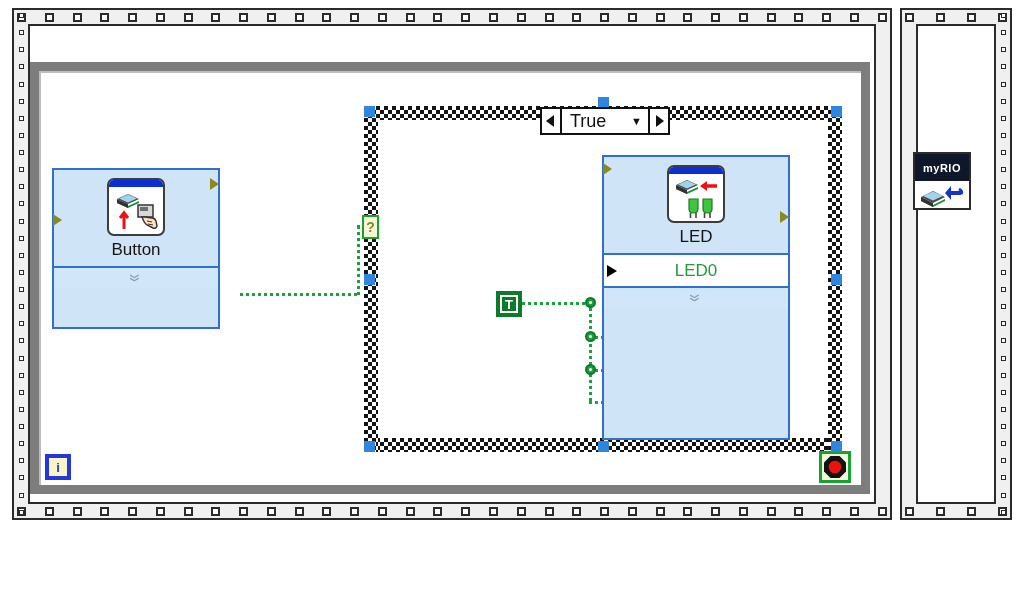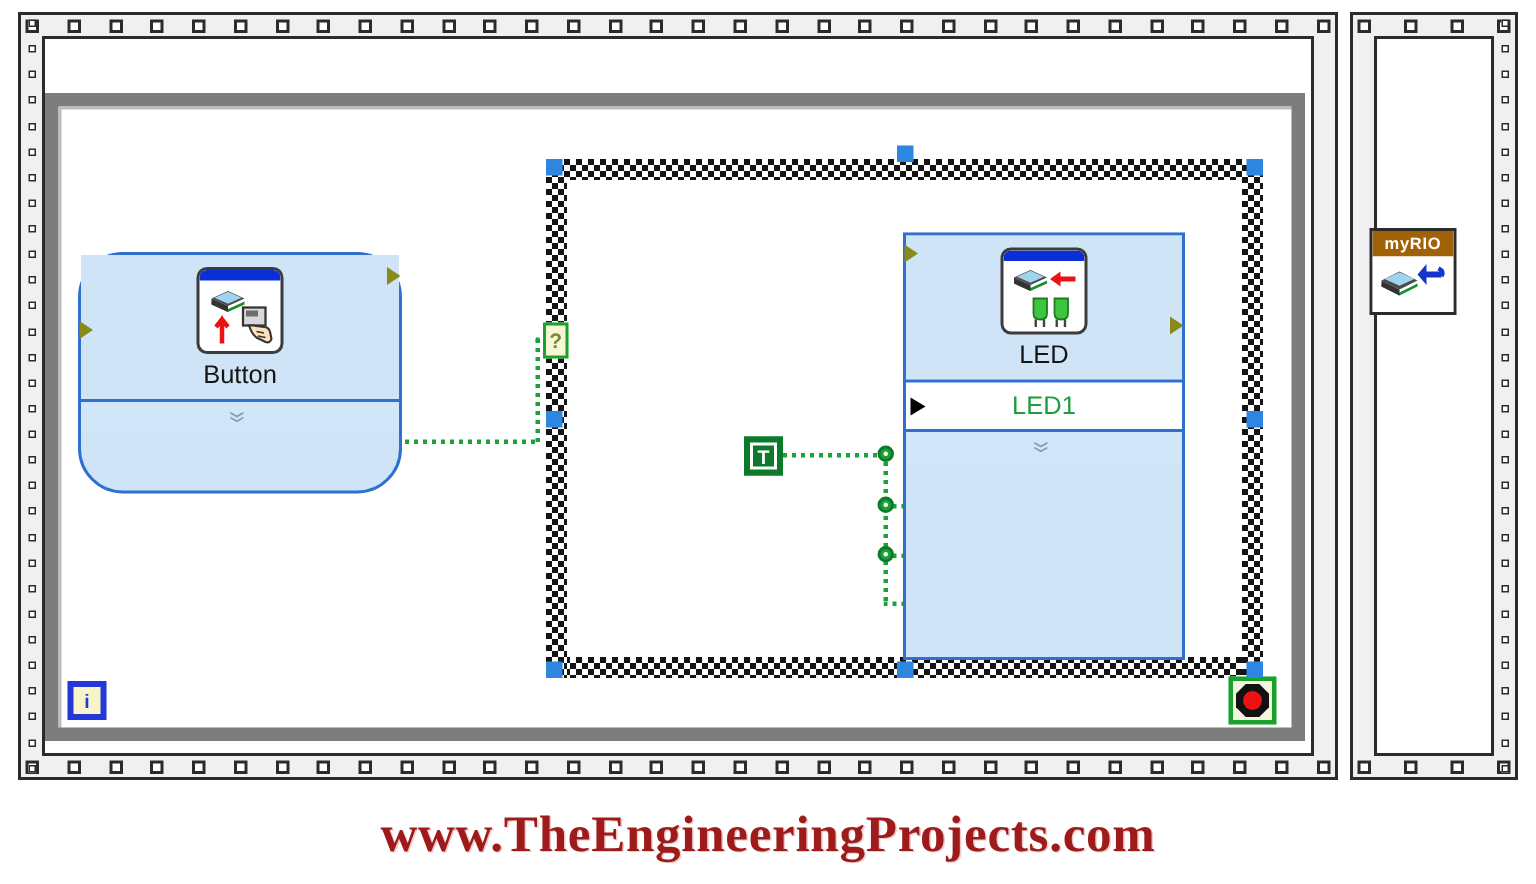--- a/index.html
+++ b/index.html
@@ -293,22 +293,22 @@
   .myrio {
     position: absolute;
     width: 58px; height: 58px;
     border: 2px solid #2b2b2b;
     background: #ffffff;
     box-sizing: border-box;
     overflow: hidden;
     z-index: 20;
   }
   .myrio-head {
-    height: 17px;
-    background: #a16207;
+    height: 27px;
+    background: #0f172a;
     color: #ffffff;
     font-size: 11px;
     font-weight: bold;
     display: flex; align-items: center; justify-content: center;
     letter-spacing: 0.5px;
     font-family: "Liberation Sans", sans-serif;
   }
   .myrio-body { position: relative; height: 37px; background: #ffffff; }
 
   
@@ -520,28 +520,44 @@
 
     <div class="sel-handle" style="left:0;   top:0;"></div>
     <div class="sel-handle" style="right:0;  top:0;"></div>
     <div class="sel-handle" style="left:0;   bottom:0;"></div>
     <div class="sel-handle" style="right:0;  bottom:0;"></div>
     <div class="sel-handle" style="left:0;   top:50%; margin-top:-5px;"></div>
     <div class="sel-handle" style="right:0;  top:50%; margin-top:-5px;"></div>
     <div class="sel-handle" style="left:50%; margin-left:-5px; bottom:0;"></div>
   </div>
 
+  <div class="case-selector" style="left:540px; top:107px; width:130px;">
+    <div class="cs-arrow">
+      <svg width="10" height="12" viewBox="0 0 10 12">
+        <polygon points="8,0 8,12 0,6" fill="#111111"></polygon>
+      </svg>
+    </div>
+    <div class="cs-body">
+      <span class="cs-text">True</span>
+      <span class="cs-caret">▼</span>
+    </div>
+    <div class="cs-arrow right">
+      <svg width="10" height="12" viewBox="0 0 10 12">
+        <polygon points="2,0 2,12 10,6" fill="#111111"></polygon>
+      </svg>
+    </div>
+  </div>
 
   <div class="sel-handle" style="left:598px; top:97px;"></div>
 
   <div class="case-sel-term" style="left:362px; top:215px;">
     <span>?</span>
   </div>
 
-  <div class="xnode" style="left:52px; top:168px; width:216px; height:161px;border-radius:30px;">
+  <div class="xnode" style="left:52px; top:168px; width:168px; height:161px;">
     <div class="xnode-head">
       <div class="xnode-icon">
         <div class="icon-topbar"></div>
         <svg width="54" height="47" viewBox="0 0 54 47" style="position:absolute; left:0; top:7px;">
           <g transform="translate(6,4)">
             <polygon points="2,8 13,3 24,8 13,13" fill="#4a4a4a"></polygon>
             <polygon points="4,7.5 13,3.5 22,7.5 13,11.5" fill="#9fd4ef"></polygon>
             <polygon points="2,10 13,15 24,10 24,12 13,17 2,12" fill="#1a8f2e"></polygon>
             <polygon points="2,8 2,12 13,17 13,13" fill="#333333"></polygon>
           </g>
@@ -588,21 +604,21 @@
             <path d="M35.5,39 v5 M41,39 v5" stroke="#444444" stroke-width="1.6"></path>
           </g>
         </svg>
       </div>
       <div class="xnode-title">LED</div>
       <div class="term-tri olive-r" style="left:-1px; top:6px;"></div>
       <div class="term-tri olive-r" style="right:-1px; top:54px;"></div>
     </div>
 
     <div class="xnode-row">
-      <span class="lbl">LED1</span>
+      <span class="lbl">LED0</span>
       <div class="term-tri black-r" style="left:3px; top:10px;"></div>
     </div>
 
     <div class="xnode-expand">
       <span class="chev" style="transform:rotate(90deg) scaleY(1.6);">»</span>
     </div>
   </div>
 
   <div class="bool-const" style="left:496px; top:291px;">
     <div class="inner">T</div>
@@ -617,15 +633,14 @@
   <div class="wire v" style="left:589px; top:302px; height:100px;"></div>
 
   <div class="wire h" style="left:589px; top:336px; width:14px;"></div>
   <div class="wire h" style="left:589px; top:369px; width:14px;"></div>
   <div class="wire h" style="left:589px; top:401px; width:14px;"></div>
 
   <div class="junction" style="left:585px; top:297px;"></div>
   <div class="junction" style="left:585px; top:331px;"></div>
   <div class="junction" style="left:585px; top:364px;"></div>
 
-  <div class="watermark" style="top:538px;">www.TheEngineeringProjects.com</div>
 
 </div>
 
 </body></html>

